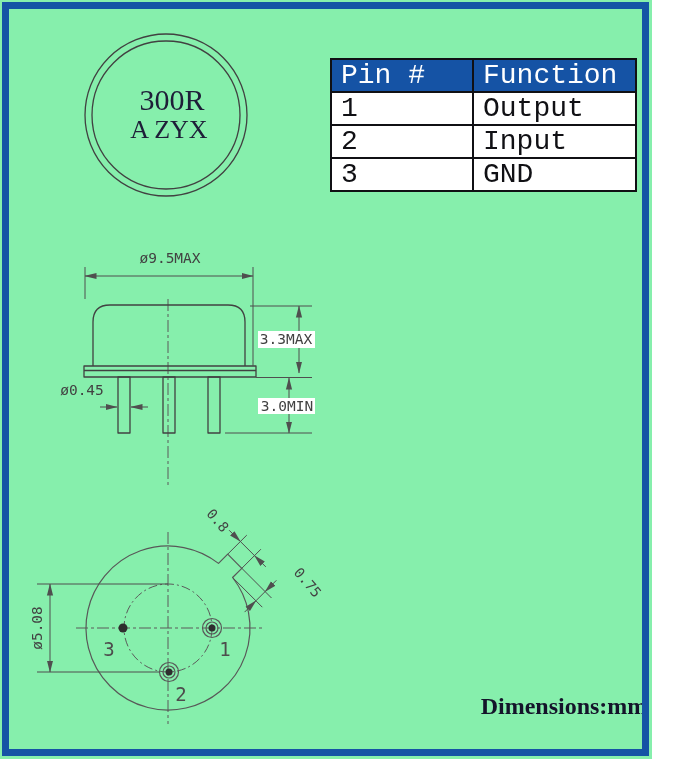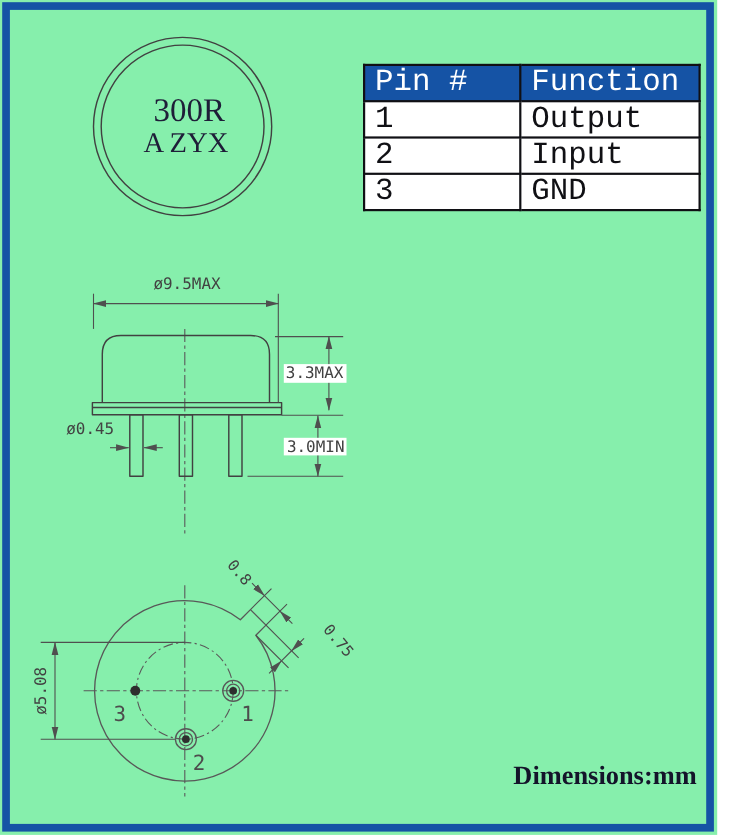--- a/index.html
+++ b/index.html
@@ -20,21 +20,21 @@
   .mask{fill:#ffffff;}
   
   #pin-table{position:absolute;left:330px;top:58px;border-collapse:collapse;
              font-size:28px;color:#101014;font-family:Liberation Mono, monospace;}
   #pin-table td{border:2px solid #101014;padding:0 0 0 9px;vertical-align:middle;}
   #pin-table .hdr td{background:#1553a5;color:#ffffff;height:26px;}
   #pin-table .row td{height:30px;background:#ffffff;}
   #pin-table td.c1{width:131px;}
   #pin-table td.c2{width:152px;}
   
-  #units-note{position:absolute;left:450px;top:693px;width:200px;text-align:center;
+  #units-note{position:absolute;left:464px;top:693px;width:200px;text-align:center;
               font-weight:bold;font-size:24px;color:#14142a;}
 </style>
 </head>
 <body>
 
 <div id="stage">
 
   <svg width="674" height="759" viewBox="0 0 674 759">
     <defs>
       <marker id="arr" markerWidth="12" markerHeight="8" refX="11.5" refY="4" orient="auto-start-reverse" markerUnits="userSpaceOnUse">

